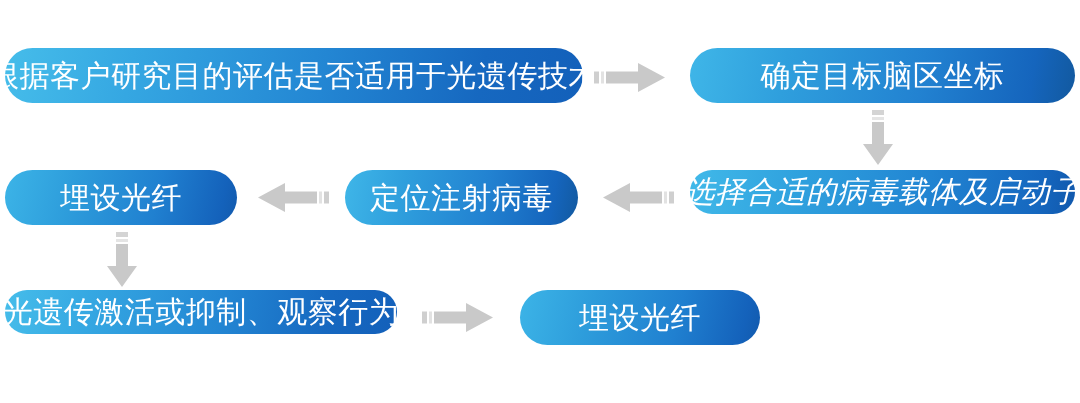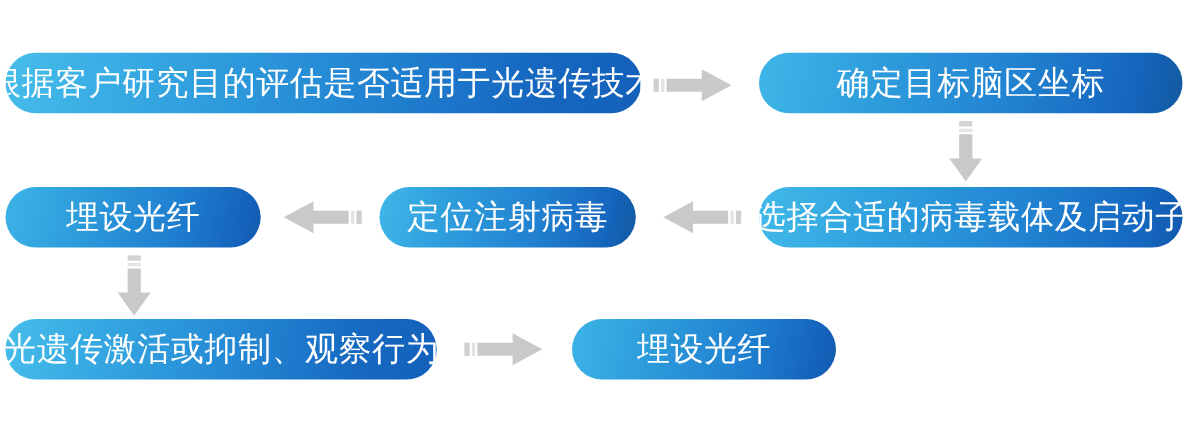--- a/index.html
+++ b/index.html
@@ -105,33 +105,33 @@
   </div>
 
   <div class="arrow" style="left:602px; top:182px; width:72px; height:31px;">
     <svg viewBox="0 0 72 31" xmlns="http://www.w3.org/2000/svg" aria-hidden="true">
       <rect x="67" y="9.5" width="5" height="12" fill="#cfcfcf"></rect>
       <rect x="62" y="9.5" width="3" height="12" fill="#e2e2e2"></rect>
       <path d="M60 9.5 H28 V1 L1 15.5 L28 30 V21.5 H60 Z" fill="#c9c9c9"></path>
     </svg>
   </div>
 
-  <div class="node grad-d" style="left:690px; top:170px; width:385px; height:55px;">
+  <div class="node grad-d" style="left:690px; top:170px; width:385px; height:44px;font-style:italic;">
     <span>选择合适的病毒载体及启动子</span>
   </div>
 
   <div class="arrow" style="left:106px; top:232px; width:32px; height:56px;">
     <svg viewBox="0 0 32 56" xmlns="http://www.w3.org/2000/svg" aria-hidden="true">
       <rect x="10" y="0" width="12" height="5" fill="#d4d4d4"></rect>
       <rect x="10" y="7" width="12" height="3" fill="#e4e4e4"></rect>
       <path d="M10 12 H22 V34 H31 L16 55 L1 34 H10 Z" fill="#c9c9c9"></path>
     </svg>
   </div>
 
-  <div class="node grad-a" style="left:5px; top:290px; width:392px; height:55px;">
+  <div class="node grad-a" style="left:5px; top:290px; width:392px; height:44px;">
     <span>光遗传激活或抑制、观察行为</span>
   </div>
 
   <div class="arrow" style="left:422px; top:302px; width:72px; height:31px;">
     <svg viewBox="0 0 72 31" xmlns="http://www.w3.org/2000/svg" aria-hidden="true">
       <rect x="0" y="9.5" width="5" height="12" fill="#cfcfcf"></rect>
       <rect x="7" y="9.5" width="3" height="12" fill="#e2e2e2"></rect>
       <path d="M12 9.5 H44 V1 L71 15.5 L44 30 V21.5 H12 Z" fill="#c9c9c9"></path>
     </svg>
   </div>

